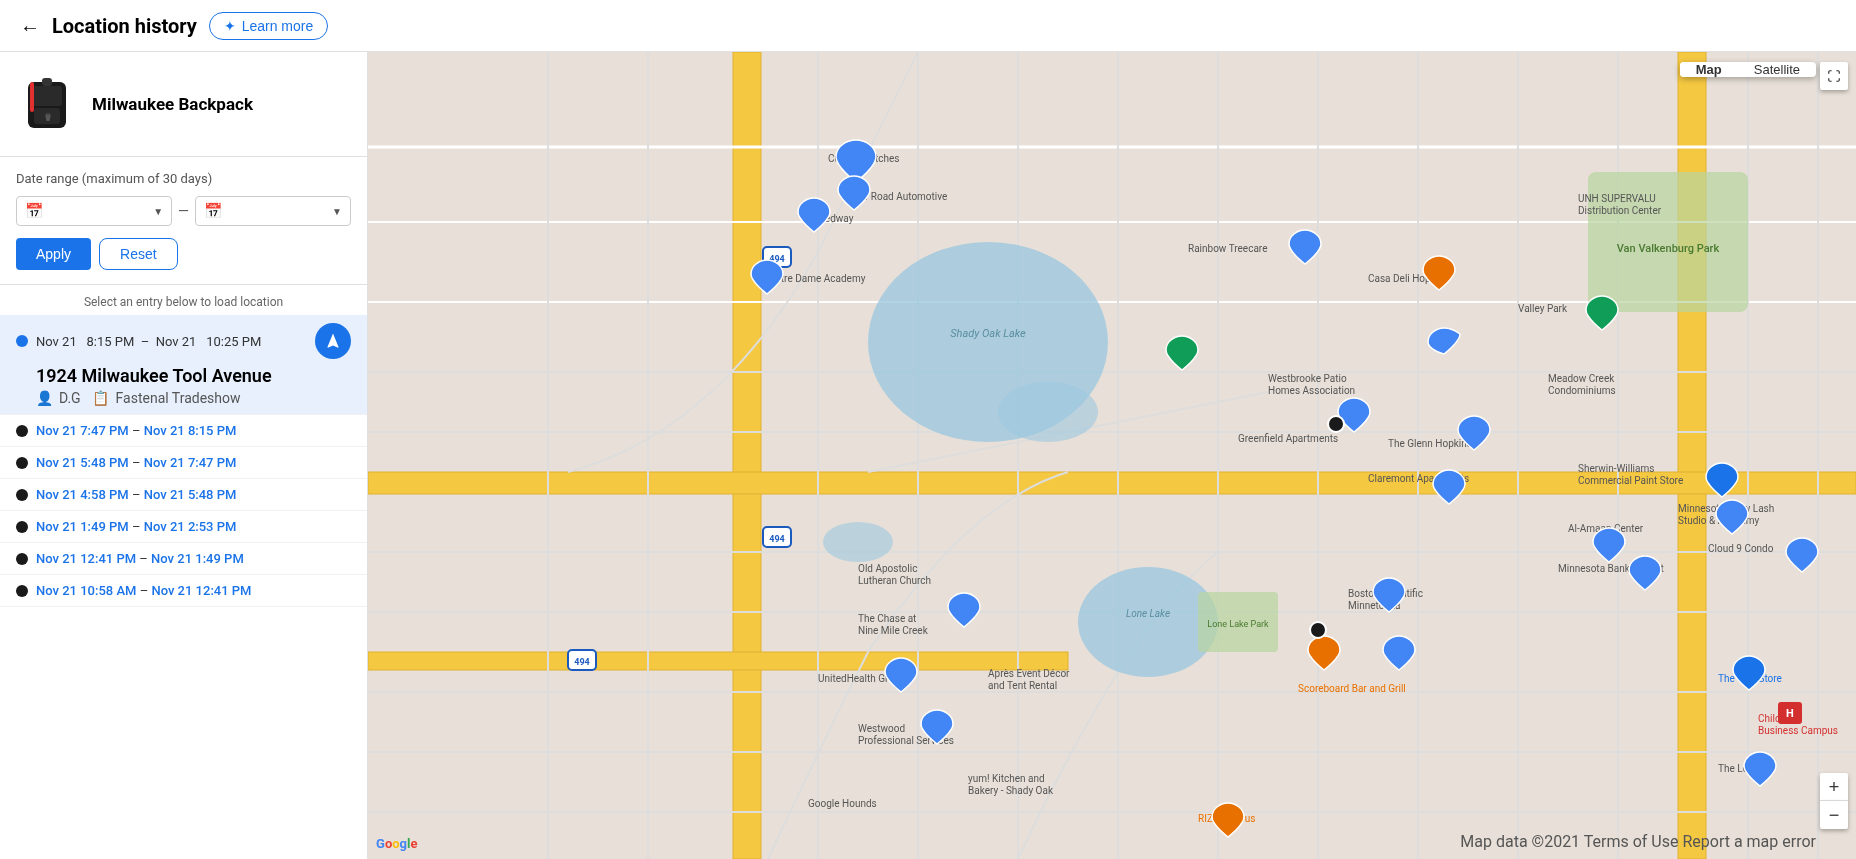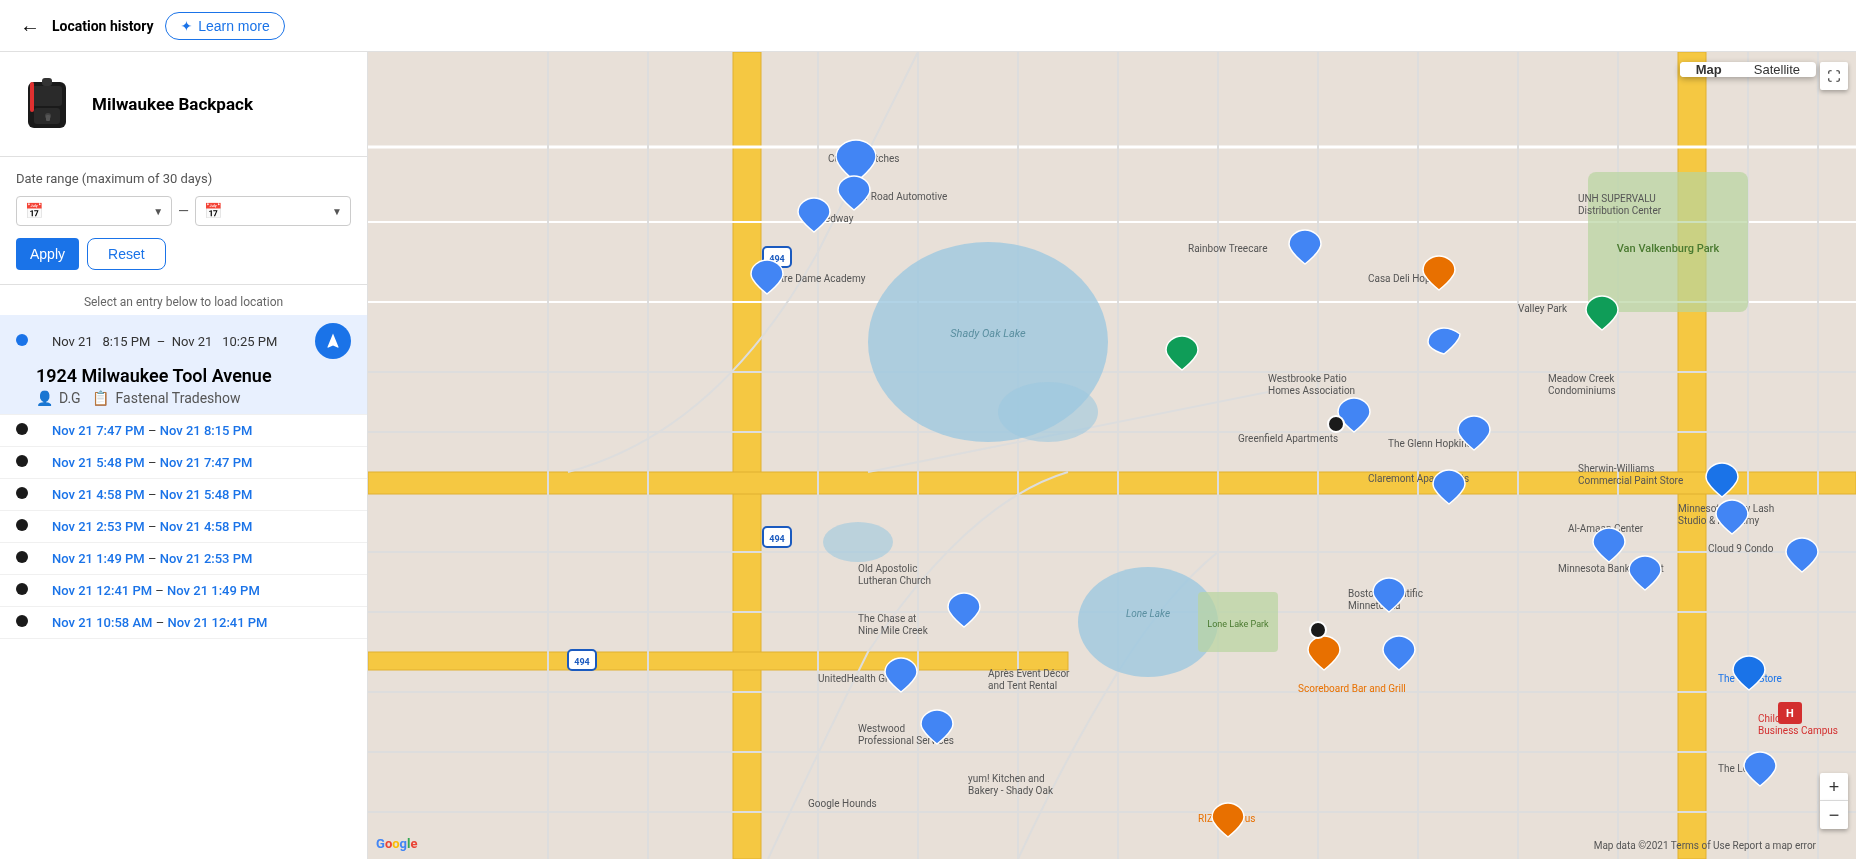--- a/index.html
+++ b/index.html
@@ -6,21 +6,21 @@
     body { font-family: -apple-system, BlinkMacSystemFont, 'Segoe UI', Roboto, sans-serif; height: 859px; overflow: hidden; display: flex; flex-direction: column; background: #fff; }
 
     
     .header {
       display: flex; align-items: center; padding: 8px 16px; border-bottom: 1px solid #e0e0e0; height: 52px; background: #fff;
     }
     .back-btn {
       background: none; border: none; cursor: pointer; display: flex; align-items: center; margin-right: 8px; padding: 4px;
     }
     .back-icon { font-size: 20px; color: #000; }
-    .page-title { font-size: 14px; font-weight: 700; color: #000; margin-right: 12px; }
+    .page-title { font-size: 20px; font-weight: 700; color: #000; margin-right: 12px; }
     .learn-more-btn {
       display: flex; align-items: center; gap: 6px; border: 1.5px solid #1a73e8; border-radius: 20px; padding: 5px 14px; background: #fff; cursor: pointer; font-size: 14px; color: #1a73e8; font-weight: 500;
     }
     .learn-more-icon { font-size: 14px; }
 
     
     .main-content { display: flex; flex: 1; overflow: hidden; }
 
     
     .sidebar {
@@ -43,32 +43,32 @@
     .date-inputs { display: flex; align-items: center; gap: 6px; margin-bottom: 12px; }
     .date-input-wrapper {
       display: flex; align-items: center; border: 1px solid #ccc; border-radius: 4px; padding: 5px 8px; flex: 1; gap: 6px; cursor: pointer;
     }
     .calendar-icon { font-size: 15px; color: #555; }
     .date-input-text { font-size: 13px; color: #555; flex: 1; }
     .dropdown-arrow { font-size: 10px; color: #555; }
     .date-separator { color: #555; font-size: 14px; }
     .date-actions { display: flex; gap: 8px; }
     .apply-btn {
-      padding: 7px 14px; border: none; background: #1a73e8; color: #fff; border-radius: 4px; font-size: 14px; cursor: pointer; font-weight: 500;
+      padding: 7px 20px; border: none; background: #1a73e8; color: #fff; border-radius: 4px; font-size: 14px; cursor: pointer; font-weight: 500;
     }
     .reset-btn {
       padding: 7px 20px; border: 1.5px solid #1a73e8; background: #fff; color: #1a73e8; border-radius: 8px; font-size: 14px; cursor: pointer; font-weight: 500;
     }
 
     
     .history-section { flex: 1; overflow-y: auto; }
     .history-hint { font-size: 12px; color: #666; text-align: center; padding: 10px 12px 6px; }
     .history-item { padding: 8px 16px; cursor: pointer; border-bottom: 1px solid #f0f0f0; }
     .history-item.selected { background: #e8f0fe; }
-    .history-item-header { display: flex; gap: 24px; }
+    .history-item-header { display: flex; align-items: center; gap: 8px; }
     .dot { width: 12px; height: 12px; border-radius: 50%; background: #1a1a1a; flex-shrink: 0; }
     .dot.blue { background: #1a73e8; }
     .history-time { font-size: 13px; color: #333; }
     .history-time a, .history-time .link { color: #1a73e8; text-decoration: none; font-weight: 500; }
     .selected-detail { margin-top: 6px; padding-left: 20px; }
     .selected-address { font-size: 18px; font-weight: 600; color: #000; }
     .selected-meta { display: flex; gap: 12px; margin-top: 4px; font-size: 14px; color: #555; align-items: center; }
     .meta-icon { margin-right: 2px; }
     .nav-btn {
       margin-left: auto; background: #1a73e8; border: none; border-radius: 50%; width: 36px; height: 36px; display: flex; align-items: center; justify-content: center; cursor: pointer; color: #fff; font-size: 16px; flex-shrink: 0;
@@ -95,21 +95,21 @@
     .zoom-btn {
       background: #fff; border: none; width: 28px; height: 28px; font-size: 18px; display: flex; align-items: center; justify-content: center; cursor: pointer; box-shadow: 0 2px 4px rgba(0,0,0,0.3); color: #333; line-height: 1;
     }
     .zoom-btn:first-child { border-radius: 2px 2px 0 0; border-bottom: 1px solid #e0e0e0; }
     .zoom-btn:last-child { border-radius: 0 0 2px 2px; }
 
     .google-logo {
       position: absolute; bottom: 8px; left: 8px; font-size: 11px; color: #555; z-index: 10;
     }
     .map-footer {
-      position: absolute; bottom: 8px; right: 40px; font-size: 10px; color: #555; z-index: 10; display: flex; gap: 8px;
+      position: absolute; bottom: 8px; right: 40px; font-size: 16px; color: #555; z-index: 10; display: flex; gap: 8px;
     }
 
     
     .map-svg { width: 100%; height: 100%; }
   </style>
 </head>
 <body>
 
 <div class="header">
   <button class="back-btn">
@@ -227,30 +227,20 @@
         <div class="history-item-header">
           <span class="dot"></span>
           <span class="history-time">
             <a href="#"><span>Nov 21</span> <span>4:58 PM</span></a>
             <span> – </span>
             <a href="#"><span>Nov 21</span> <span>5:48 PM</span></a>
           </span>
         </div>
       </div>
 
-      <div class="history-item">
-        <div class="history-item-header">
-          <span class="dot"></span>
-          <span class="history-time">
-            <a href="#"><span>Nov 21</span> <span>2:53 PM</span></a>
-            <span> – </span>
-            <a href="#"><span>Nov 21</span> <span>4:58 PM</span></a>
-          </span>
-        </div>
-      </div>
 
       <div class="history-item">
         <div class="history-item-header">
           <span class="dot"></span>
           <span class="history-time">
             <a href="#"><span>Nov 21</span> <span>1:49 PM</span></a>
             <span> – </span>
             <a href="#"><span>Nov 21</span> <span>2:53 PM</span></a>
           </span>
         </div>

